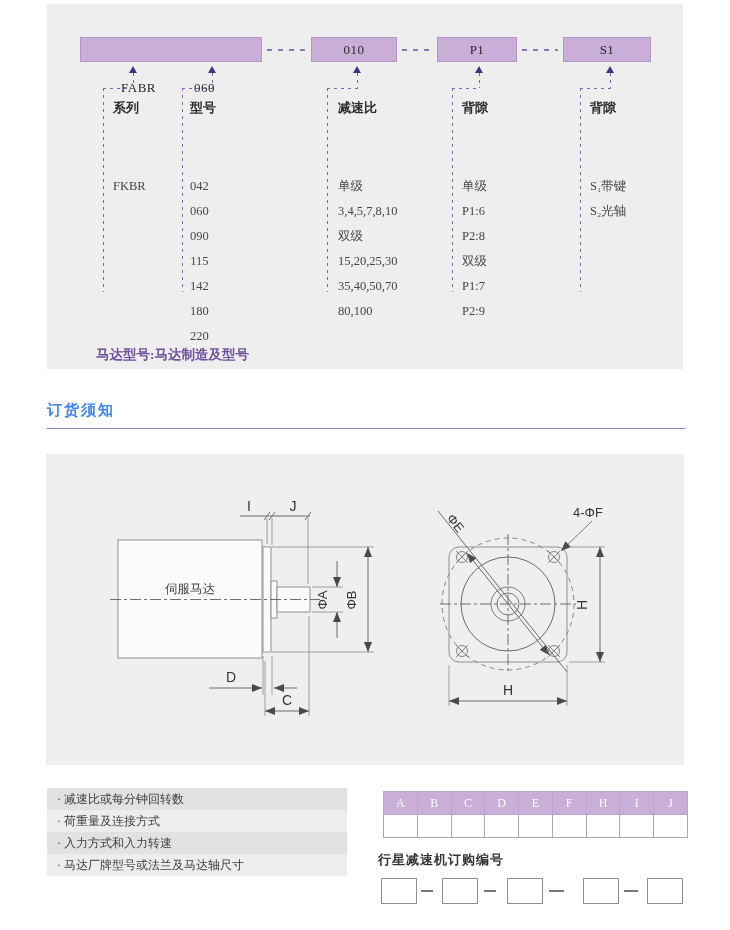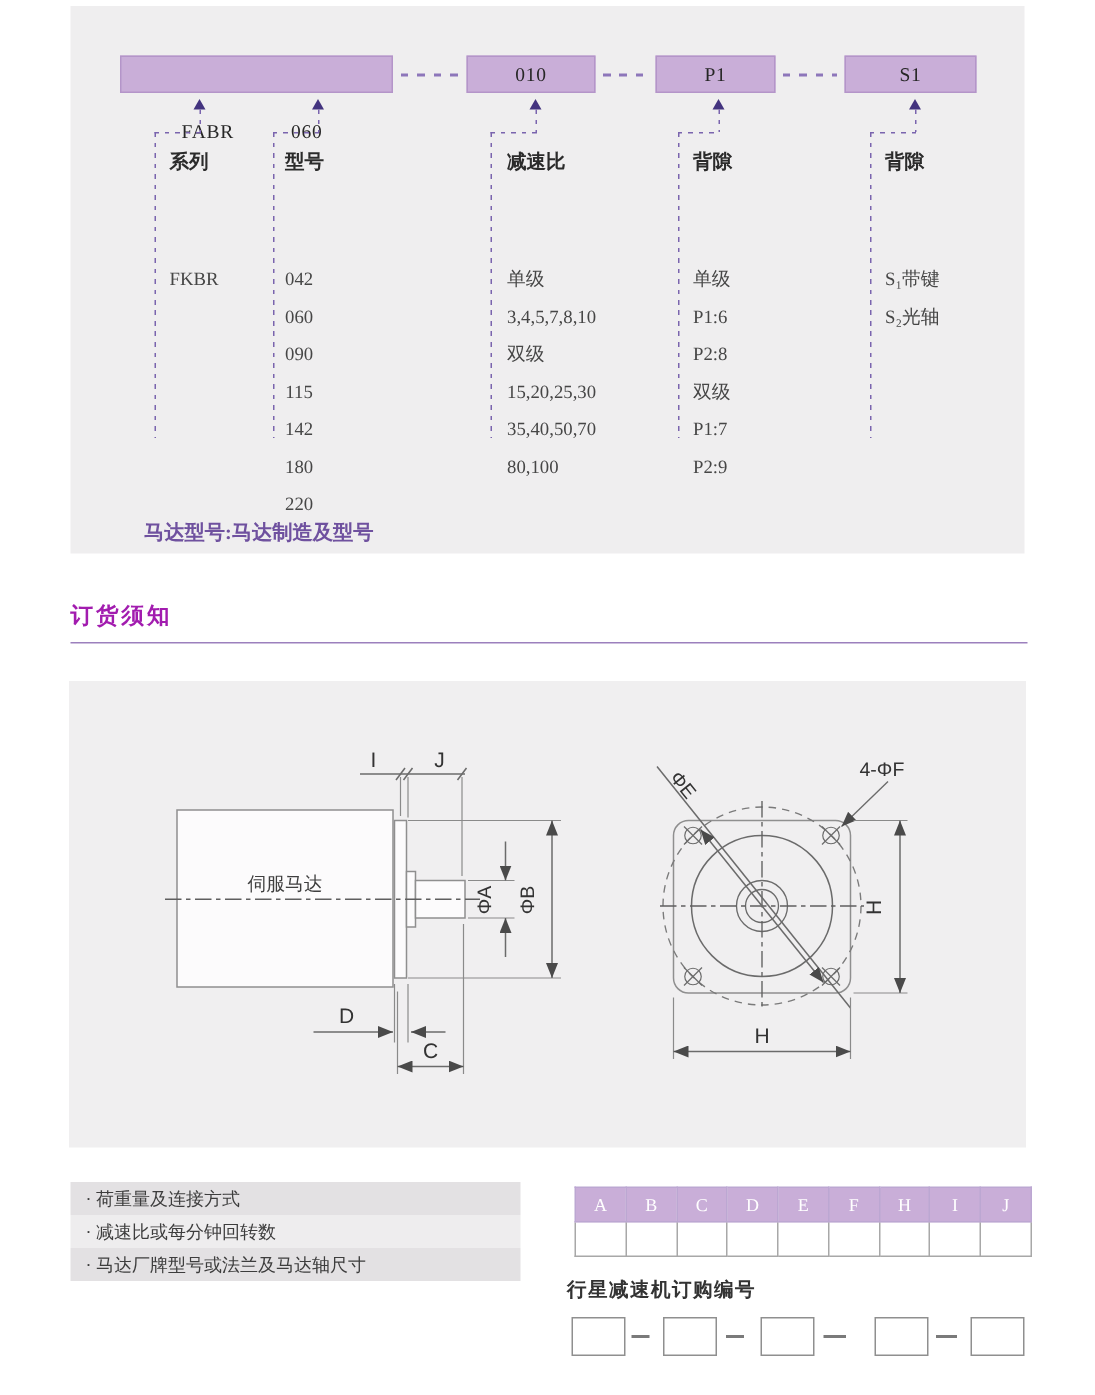--- a/index.html
+++ b/index.html
@@ -20,21 +20,21 @@
          background:repeating-linear-gradient(180deg,#7a64ae 0 3px,transparent 3px 7px);}
   .hdash{position:absolute;height:1px;
          background:repeating-linear-gradient(90deg,#7a64ae 0 3px,transparent 3px 7px);}
   .col-h{position:absolute;font-weight:bold;font-size:13px;color:#2b2b2b;white-space:nowrap;}
   .col-items{position:absolute;font-size:12.5px;color:#464646;white-space:nowrap;margin-top:48px;}
   .col-items div{height:25px;line-height:25px;}
   .ex-left,.ex-label{font-weight:bold;margin-top:32px;}
   .ex-line{position:absolute;top:310px;font-size:13.5px;color:#6f519f;white-space:nowrap;}
 
   
-  .sec-head{position:absolute;left:47px;top:401px;font-size:15px;font-weight:bold;color:#a21caf;
+  .sec-head{position:absolute;left:47px;top:401px;font-size:15px;font-weight:bold;color:#3b82f6;
             letter-spacing:2px;}
   .sec-line{position:absolute;left:47px;top:428px;width:638px;height:1px;background:#9c80bd;}
 
   
   .draw-panel{position:absolute;left:46px;top:454px;width:638px;height:311px;background:#f0eff0;}
   .draw-panel svg{display:block;}
   .dimtxt{font-family:"Liberation Sans","DejaVu Sans",sans-serif;font-size:14px;fill:#333;}
   .dimtxt-s{font-family:"Liberation Sans","DejaVu Sans",sans-serif;font-size:13px;fill:#333;}
   .cntxt{font-family:"Liberation Serif","DejaVu Serif",serif;font-size:12.5px;fill:#3f3f3f;}
 
@@ -244,22 +244,23 @@
         <line x1="403" y1="247" x2="521" y2="247" marker-start="url(#aS)" marker-end="url(#aE)"></line>
       </g>
       <text class="dimtxt-s" x="406" y="72" text-anchor="middle" transform="rotate(51 406 72)">ΦE</text>
       <text class="dimtxt-s" x="527" y="63">4-ΦF</text>
       <text class="dimtxt" x="541" y="151" text-anchor="middle" transform="rotate(-90 541 151)">H</text>
       <text class="dimtxt" x="462" y="241" text-anchor="middle">H</text>
     </svg>
   </div>
 
   <div class="notes">
+    <div class="note-row"><span class="bullet">·</span><span>减速比或每分钟回转数</span></div>
     <div class="note-row"><span class="bullet">·</span><span>荷重量及连接方式</span></div>
-    <div class="note-row"><span class="bullet">·</span><span>减速比或每分钟回转数</span></div>
+    <div class="note-row"><span class="bullet">·</span><span>入力方式和入力转速</span></div>
     <div class="note-row"><span class="bullet">·</span><span>马达厂牌型号或法兰及马达轴尺寸</span></div>
   </div>
 
   <table class="ord-table">
     <tbody>
         <tr>
       <th>A</th>
       <th>B</th>
       <th>C</th>
       <th>D</th>

